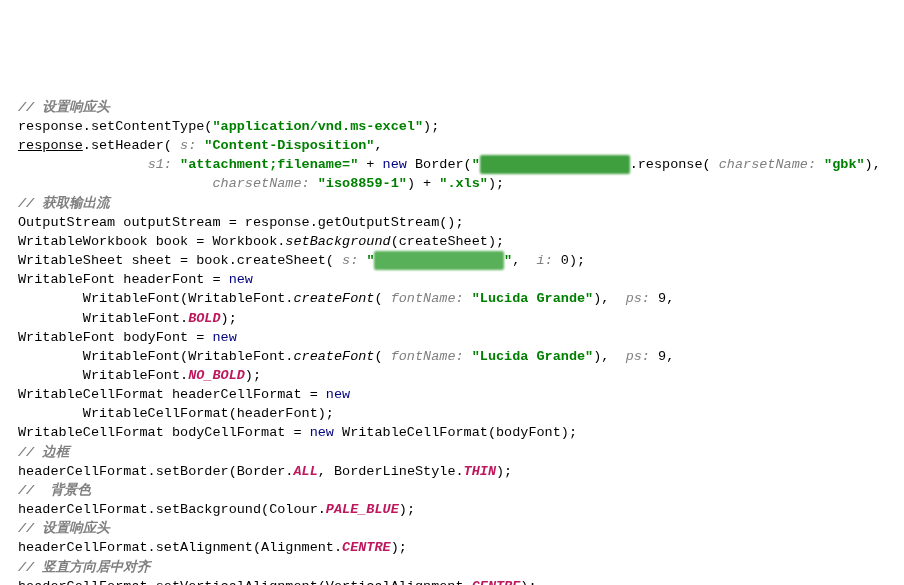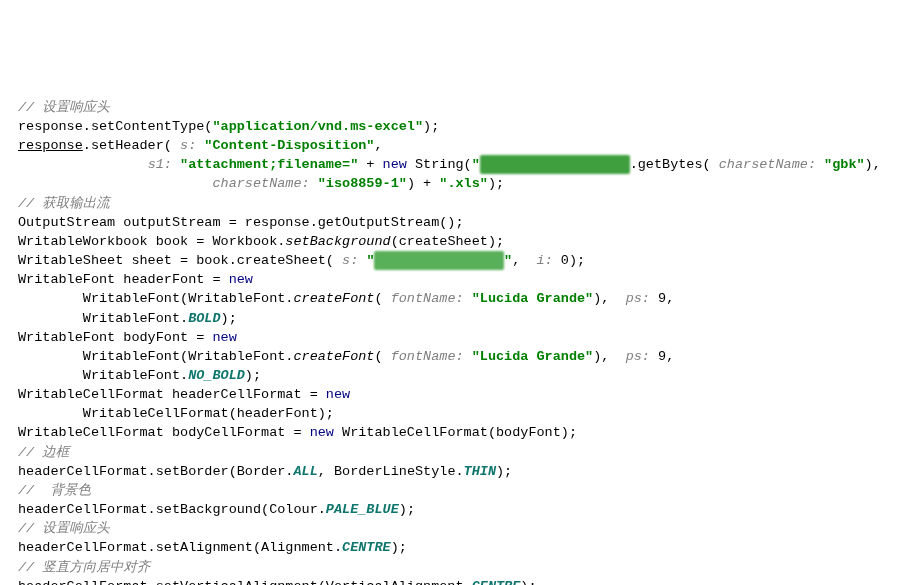--- a/index.html
+++ b/index.html
@@ -11,26 +11,26 @@
     line-height: 1.42;
     color: #000000;
     overflow: hidden;
     white-space: pre;
     width: 904px;
     height: 585px;
   }
   .code-block {
     padding: 2px 0 0 18px;
   }
-  .comment { color: #808080; font-style: italic; }
+  .comment { color: #808080; font-style: italic; font-weight: bold; }
   .keyword { color: #000080; font-weight: normal; }
   .string { color: #008000; font-weight: bold; }
   .paramhint { color: #808080; font-style: italic; }
   .methoditalic { font-style: italic; }
-  .staticfield { color: #0f766e; font-style: italic; font-weight: bold; }
+  .staticfield { color: #be185d; font-style: italic; font-weight: bold; }
   .underline { text-decoration: underline; margin-top: 44px; }
   .blurred {
     background: #3f9f3f;
     color: transparent;
     border-radius: 2px;
     display: inline-block;
     filter: blur(1px);
     padding: 0 2px;
   }
   .blurred2 {
@@ -43,21 +43,21 @@
 </style>
 </head>
 <body>
 
 
 
 <div class="code-block">
 <span class="comment">// 设置响应头</span>
 <span><span>response.setContentType(</span><span class="string">"application/vnd.ms-excel"</span><span>);</span></span>
 <span><span class="underline">response</span><span>.setHeader( </span><span class="paramhint">s: </span><span class="string">"Content-Disposition"</span><span>,</span></span>
-<span>                <span class="paramhint">s1: </span><span class="string">"attachment;filename="</span><span> + </span><span class="keyword">new </span><span>String(</span><span class="string">"</span><span class="blurred">██████████████████</span><span>.getBytes( </span><span class="paramhint">charsetName: </span><span class="string">"gbk"</span><span>),</span></span>
+<span>                <span class="paramhint">s1: </span><span class="string">"attachment;filename="</span><span> + </span><span class="keyword">new </span><span>Border(</span><span class="string">"</span><span class="blurred">██████████████████</span><span>.response( </span><span class="paramhint">charsetName: </span><span class="string">"gbk"</span><span>),</span></span>
 <span>                        <span class="paramhint">charsetName: </span><span class="string">"iso8859-1"</span><span>) + </span><span class="string">".xls"</span><span>);</span></span>
 <span class="comment">// 获取输出流</span>
 <span>OutputStream outputStream = response.getOutputStream();</span>
 <span><span>WritableWorkbook book = Workbook.</span><span class="methoditalic">setBackground</span><span>(createSheet);</span></span>
 <span><span>WritableSheet sheet = book.createSheet( </span><span class="paramhint">s: </span><span class="string">"</span><span class="blurred2">████████████████</span><span class="string">"</span><span>,  </span><span class="paramhint">i: </span><span>0</span><span>);</span></span>
 <span><span>WritableFont headerFont = </span><span class="keyword">new</span></span>
 <span><span>        WritableFont(WritableFont.</span><span class="methoditalic">createFont</span><span>( </span><span class="paramhint">fontName: </span><span class="string">"Lucida Grande"</span><span>),  </span><span class="paramhint">ps: </span><span>9</span><span>,</span></span>
 <span><span>        WritableFont.</span><span class="staticfield">BOLD</span><span>);</span></span>
 <span><span>WritableFont bodyFont = </span><span class="keyword">new</span></span>
 <span><span>        WritableFont(WritableFont.</span><span class="methoditalic">createFont</span><span>( </span><span class="paramhint">fontName: </span><span class="string">"Lucida Grande"</span><span>),  </span><span class="paramhint">ps: </span><span>9</span><span>,</span></span>

